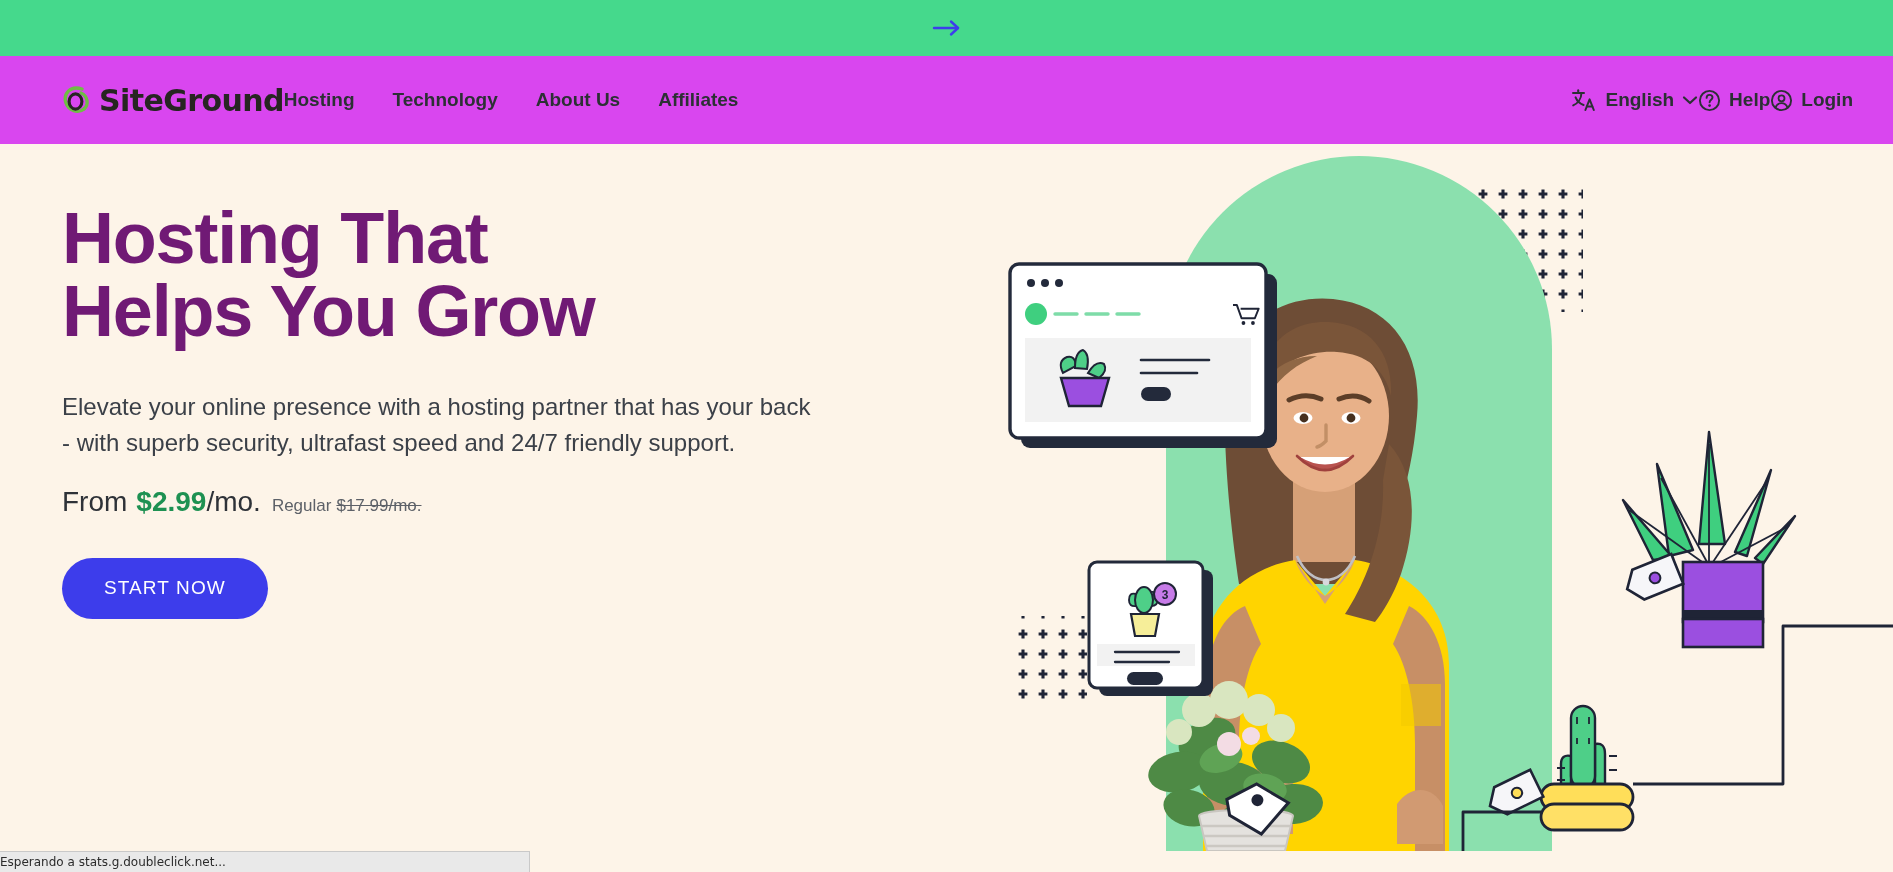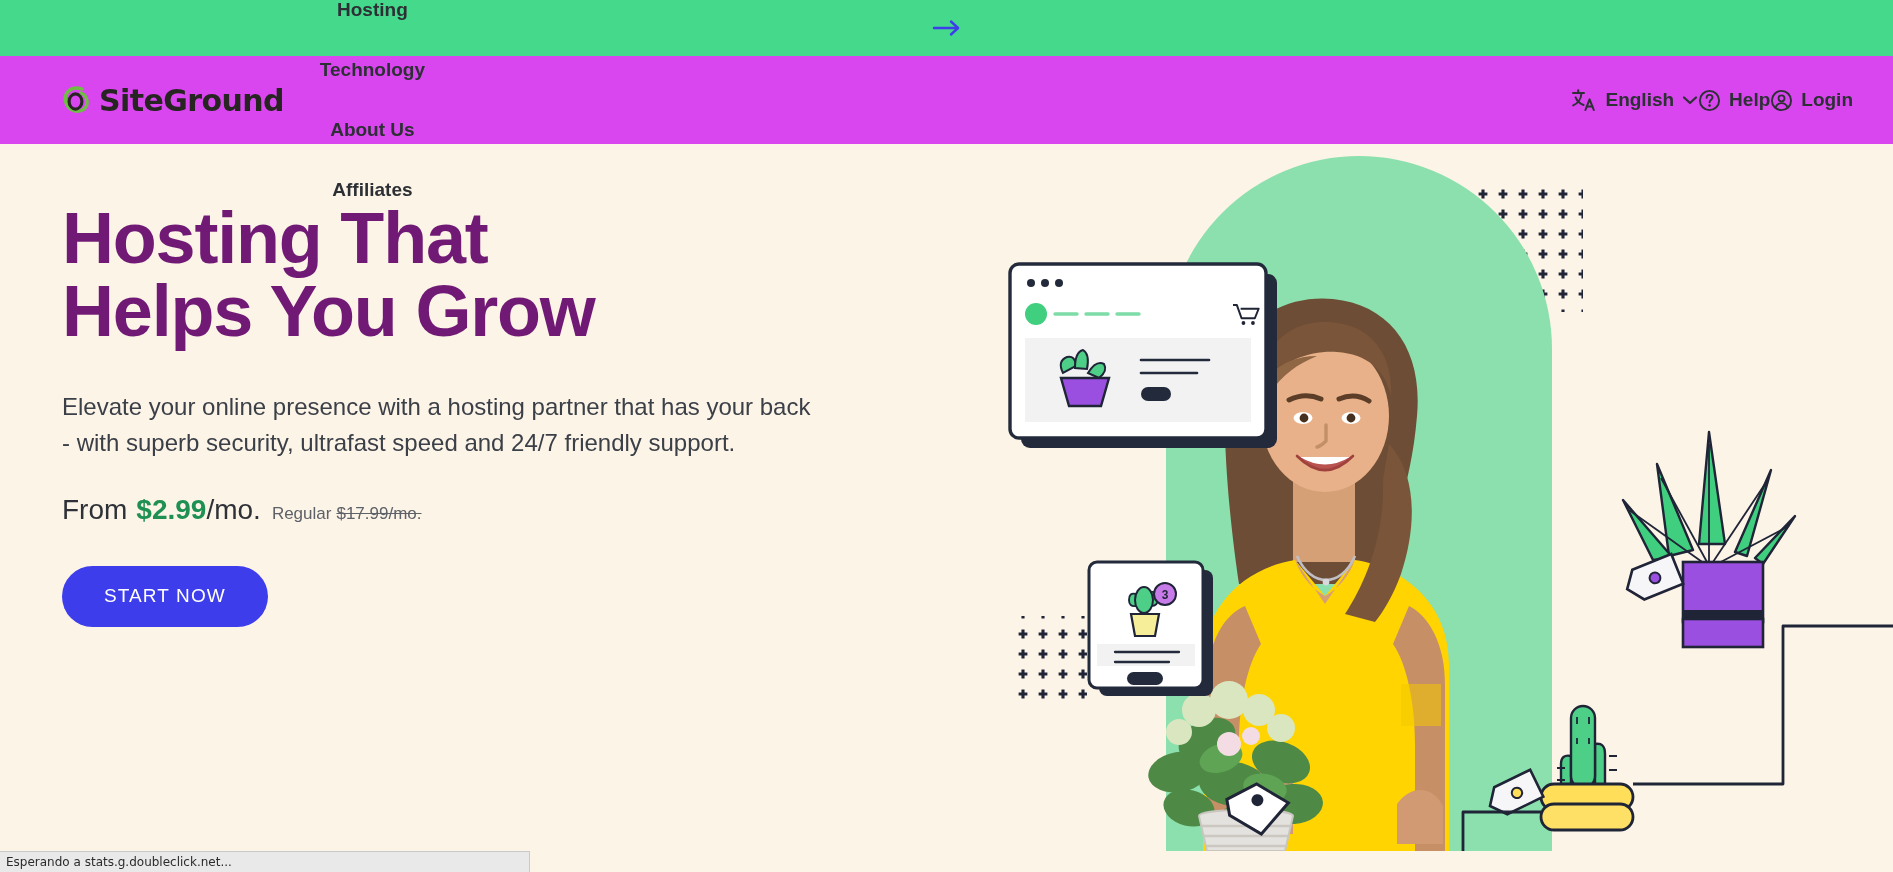--- a/index.html
+++ b/index.html
@@ -44,22 +44,20 @@
   .brand-mark { width: 30px; height: 34px; }
   .brand-word {
     font-family: "DejaVu Sans", sans-serif;
     font-size: 30px; font-weight: 700;
     color: #272522;
     letter-spacing: -0.6px;
   }
   .main-nav {
     display: flex; align-items: center;
     gap: 38px;
-    margin-left: 36px;
-    flex-direction: column;
   }
   .nav-link {
     font-size: 19px; font-weight: 700;
     color: #2C3034;
     cursor: pointer; white-space: nowrap;
   }
   .header-right {
     margin-left: auto;
     display: flex; align-items: center;
   }
@@ -92,21 +90,21 @@
   .hero-sub {
     margin-top: 40px;
     font-size: 24px;
     line-height: 1.52;
     color: #3B4048;
     font-weight: 400;
     max-width: 800px;
     white-space: pre-line;
   }
   .price-row {
-    margin-top: 32px;
+    margin-top: 24px;
     display: flex; align-items: baseline;
     font-size: 28px; color: #2E3238;
   }
   .price-from { font-weight: 400; }
   .price-amount { font-weight: 700; color: #1E9152; margin-left: 9px; }
   .price-per { font-weight: 400; }
   .price-reg-label { font-size: 17px; color: #5D6168; margin-left: 11px; }
   .price-reg-old { font-size: 17px; color: #5D6168; text-decoration: line-through; margin-left: 5px; }
 
   .cta-btn {
@@ -135,21 +133,20 @@
   
   .status-bar {
     position: absolute;
     left: 0; bottom: 0;
     height: 21px;
     min-width: 530px;
     background: #E9E9E9;
     border-top: 1px solid #C9C9C9;
     border-right: 1px solid #C9C9C9;
     display: flex; align-items: center;
-    padding-left: 6px;
     font-size: 12px;
     color: #2B2B2B;
     font-family: "DejaVu Sans", sans-serif;
   }
   .page-root { position: relative; width: 1893px; height: 872px; }
 </style>
 </head>
 <body>
 
 <div class="page-root">

